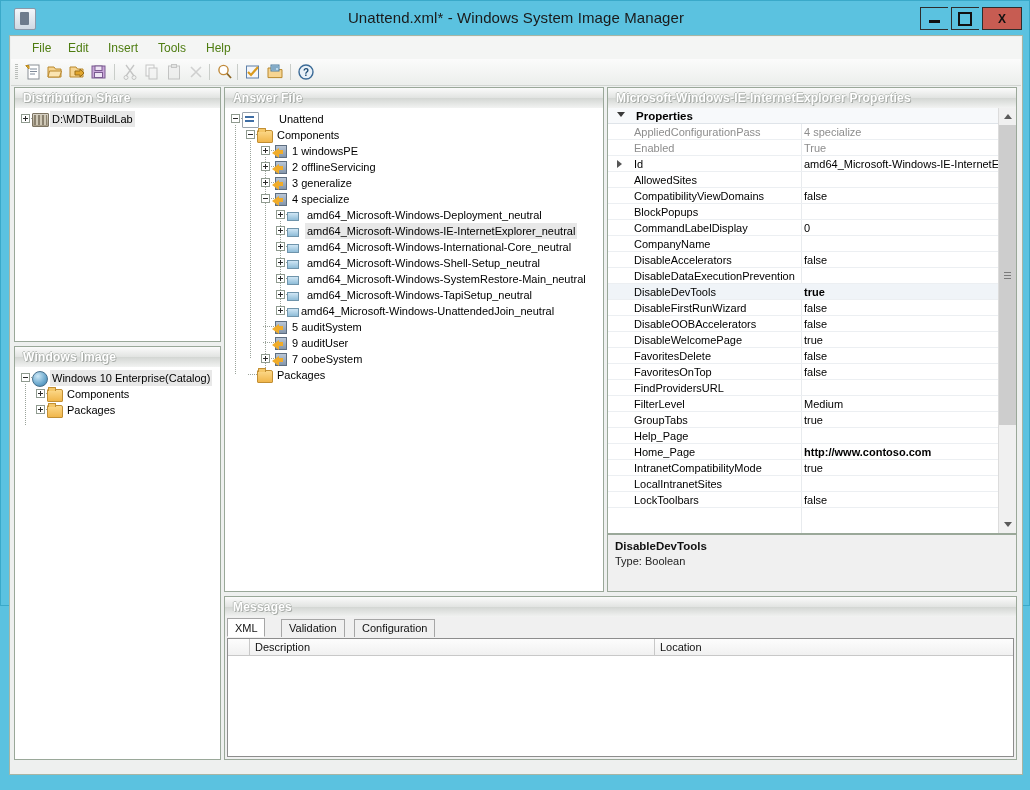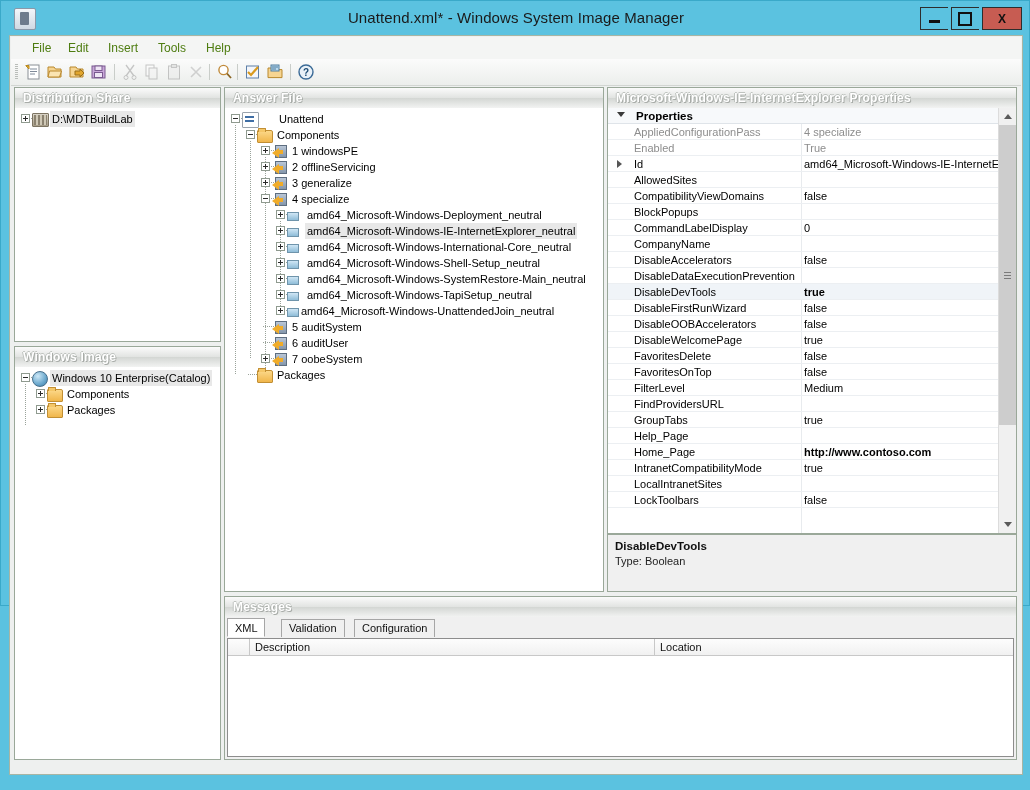--- a/index.html
+++ b/index.html
@@ -475,21 +475,21 @@
               </div>
               <div class="tlabel" style="left: 29px;">5 auditSystem</div>
             </div>
             <div class="tnode" style="left: 36px; top: 227px;">
               <div class="dotline" style="left: 2px; width: 16px;"></div>
               <div class="ic ic-pass">
                 <div class="sq"></div>
                 <div class="ar"></div>
                 <div class="ab"></div>
               </div>
-              <div class="tlabel" style="left: 29px;">6 auditUser</div>
+              <div class="tlabel" style="left: 29px;">9 auditUser</div>
             </div>
             <div class="tnode" style="left: 36px; top: 243px;">
               <div class="expander plus"></div>
               <div class="dotline"></div>
               <div class="ic ic-pass">
                 <div class="sq"></div>
                 <div class="ar"></div>
                 <div class="ab"></div>
               </div>
               <div class="tlabel" style="left: 29px;">7 oobeSystem</div>
@@ -575,26 +575,26 @@
               </div>
               <div class="grow">
                 <div class="gname">FavoritesDelete</div>
                 <div class="gval">false</div>
               </div>
               <div class="grow">
                 <div class="gname">FavoritesOnTop</div>
                 <div class="gval">false</div>
               </div>
               <div class="grow">
+                <div class="gname">FindProvidersURL</div>
+                <div class="gval"></div>
+              </div>
+              <div class="grow">
                 <div class="gname">FilterLevel</div>
                 <div class="gval">Medium</div>
-              </div>
-              <div class="grow">
-                <div class="gname">FindProvidersURL</div>
-                <div class="gval"></div>
               </div>
               <div class="grow">
                 <div class="gname">GroupTabs</div>
                 <div class="gval">true</div>
               </div>
               <div class="grow">
                 <div class="gname">Help_Page</div>
                 <div class="gval"></div>
               </div>
               <div class="grow gbold">

